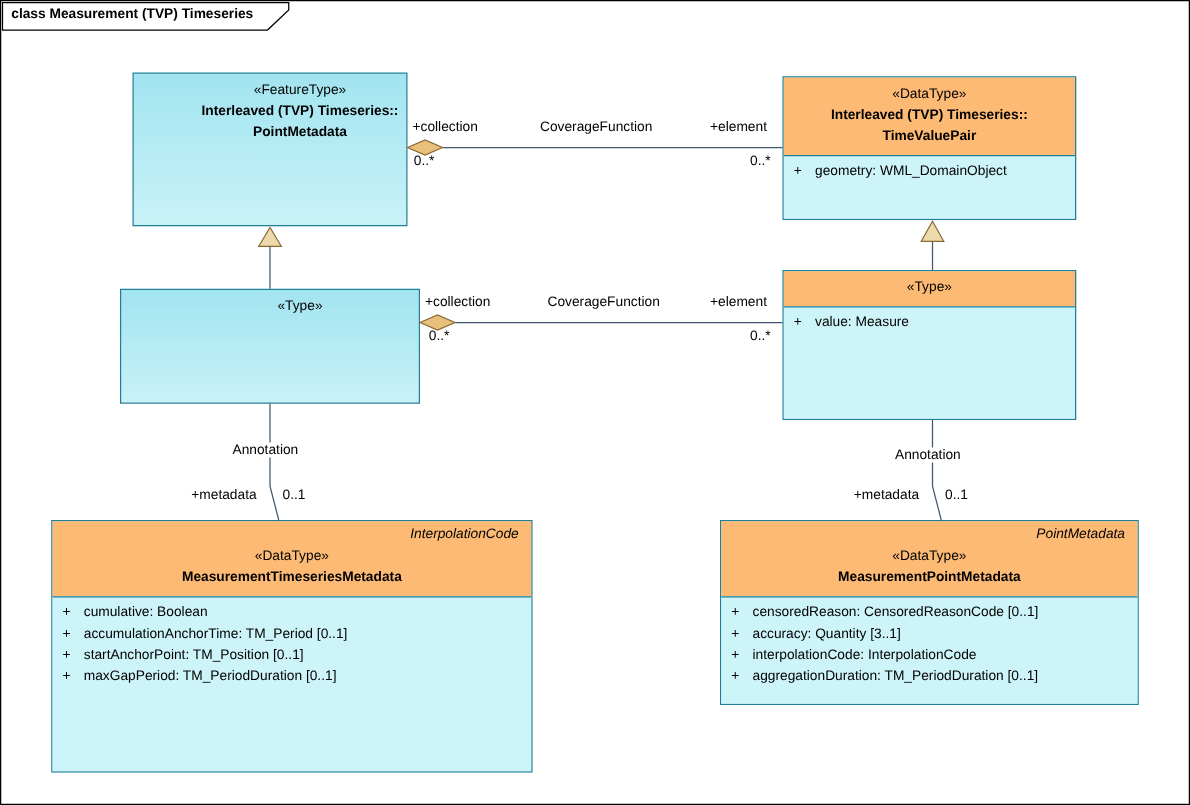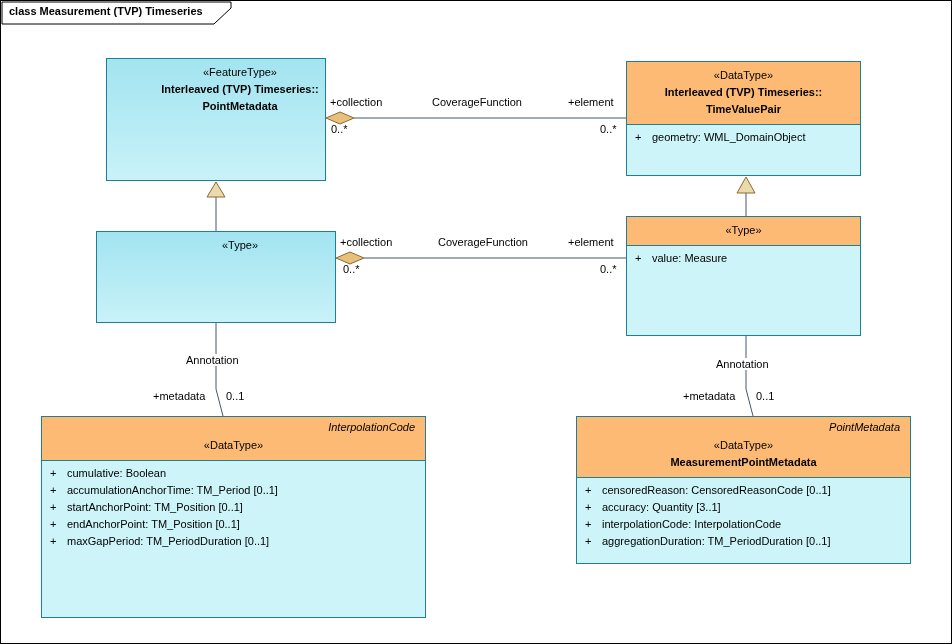--- a/index.html
+++ b/index.html
@@ -93,33 +93,31 @@
       <div class="attr-row">
         <span class="vis">+</span><span>value: Measure</span>
       </div>
     </div>
   </div>
 
   <div class="uml-class" style="left:40px; top:415px; width:385px; height:202px;">
     <div class="hdr" style="padding-top:3px;">
       <div class="tag">InterpolationCode</div>
       <div class="stereotype">«DataType»</div>
+      <div class="cname">MeasurementTimeseriesMetadata</div>
     </div>
     <div class="attrs">
       <div class="attr-row">
         <span class="vis">+</span><span>cumulative: Boolean</span>
       </div>
       <div class="attr-row">
         <span class="vis">+</span><span>accumulationAnchorTime: TM_Period [0..1]</span>
       </div>
       <div class="attr-row">
         <span class="vis">+</span><span>startAnchorPoint: TM_Position [0..1]</span>
-      </div>
-      <div class="attr-row">
-        <span class="vis">+</span><span>endAnchorPoint: TM_Position [0..1]</span>
       </div>
       <div class="attr-row">
         <span class="vis">+</span><span>maxGapPeriod: TM_PeriodDuration [0..1]</span>
       </div>
     </div>
   </div>
 
   <div class="uml-class" style="left:575px; top:415px; width:335px; height:148px;">
     <div class="hdr" style="padding-top:3px;">
       <div class="tag">PointMetadata</div>

